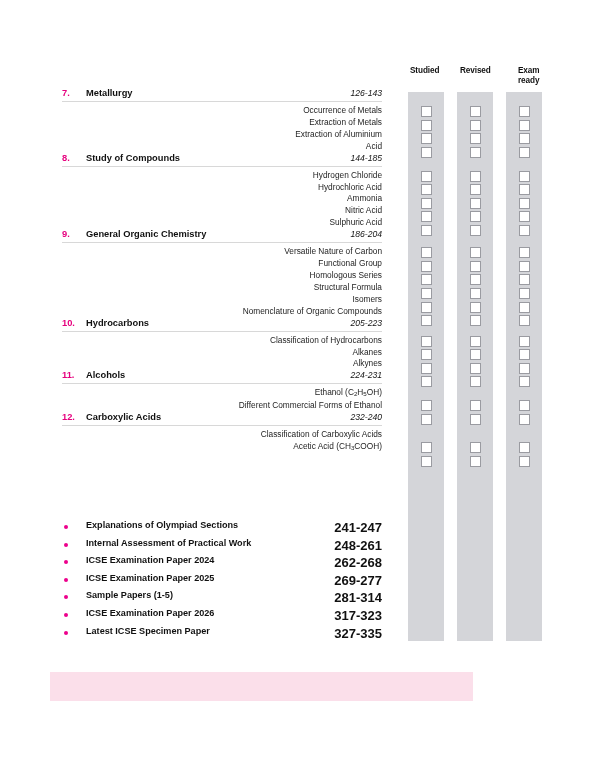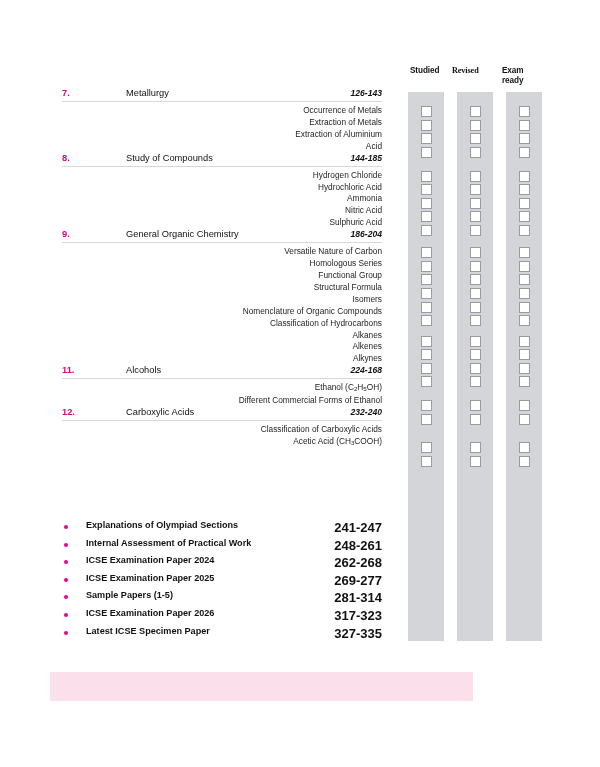--- a/index.html
+++ b/index.html
@@ -43,22 +43,22 @@
     top: 0;
     width: 44px;
     font-size: 8.2px;
     font-weight: bold;
     letter-spacing: -0.1px;
     line-height: 9.6px;
     color: #111111;
     text-align: left;
   }
   .track-head.h0 { left: 6px; }
-  .track-head.h1 { left: 48px; font-family: Liberation Serif, serif; }
-  .track-head.h2 { left: 98px; width: 40px; }
+  .track-head.h1 { left: 56px; }
+  .track-head.h2 { left: 114px; width: 40px; }
 
   .col {
     position: absolute;
     top: 26px;
     width: 36px;
     height: 549px;
     background: #d4d5d9;
   }
   .col.c0 { left: 4px; }
   .col.c1 { left: 53px; }
@@ -99,30 +99,29 @@
     width: 20px;
     font-size: 9.3px;
     font-weight: bold;
     color: #e6007e;
   }
   .ch-title {
     position: absolute;
     left: 24px;
     top: 0;
     font-size: 9.3px;
+    font-weight: bold;
+    color: #111111;
+  }
+  .ch-pages {
+    position: absolute;
+    right: 0;
+    top: 0;
+    font-size: 8.6px;
     font-weight: normal;
-    color: #111111;
-    margin-left: 40px;
-  }
-  .ch-pages {
-    position: absolute;
-    right: 0;
-    top: 0;
-    font-size: 8.6px;
-    font-weight: bold;
     font-style: italic;
     color: #111111;
     text-align: center;
   }
 
   .subs {
     margin: 0;
     padding: 0 0 0 24px;
     list-style: none;
     text-align: right;
@@ -341,40 +340,44 @@
         </ul>
       </div>
       <div class="chapter-block">
         <div class="chapter-row">
           <span class="ch-num">9.</span>
           <span class="ch-title">General Organic Chemistry</span>
           <span class="ch-pages">186-204</span>
         </div>
         <ul class="subs">
           <li class="sub">Versatile Nature of Carbon</li>
+          <li class="sub">Functional Group</li>
           <li class="sub">Homologous Series</li>
-          <li class="sub">Functional Group</li>
           <li class="sub">Structural Formula</li>
           <li class="sub">Isomers</li>
           <li class="sub">Nomenclature of Organic Compounds</li>
         </ul>
       </div>
       <div class="chapter-block">
+        <div class="chapter-row">
+          <span class="ch-num">10.</span>
+          <span class="ch-title">Hydrocarbons</span>
+          <span class="ch-pages">205-223</span>
+        </div>
         <ul class="subs">
           <li class="sub">Classification of Hydrocarbons</li>
           <li class="sub">Alkanes</li>
-          <li class="sub">Alkenes</li>
           <li class="sub">Alkynes</li>
         </ul>
       </div>
       <div class="chapter-block">
         <div class="chapter-row">
           <span class="ch-num">11.</span>
           <span class="ch-title">Alcohols</span>
-          <span class="ch-pages">224-168</span>
+          <span class="ch-pages">224-231</span>
         </div>
         <ul class="subs">
           <li class="sub">Ethanol (C<sub>2</sub>H<sub>5</sub>OH)</li>
           <li class="sub">Different Commercial Forms of Ethanol</li>
         </ul>
       </div>
       <div class="chapter-block">
         <div class="chapter-row">
           <span class="ch-num">12.</span>
           <span class="ch-title">Carboxylic Acids</span>

